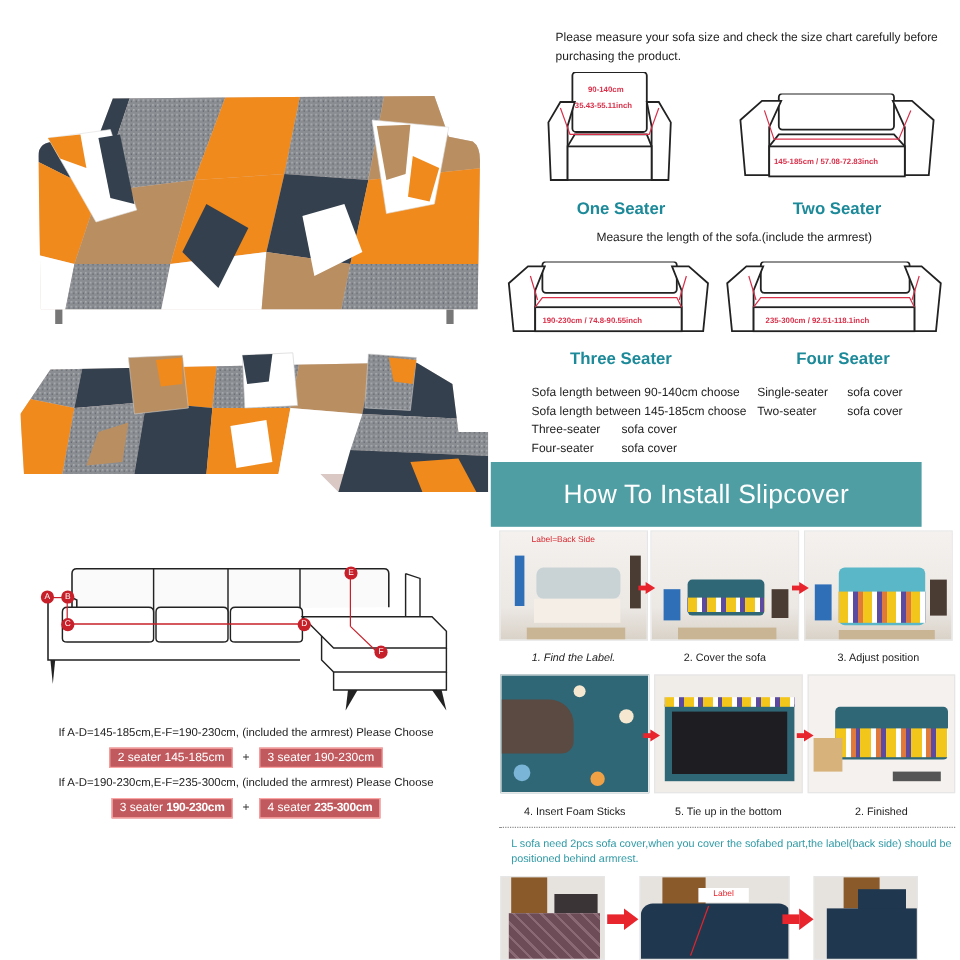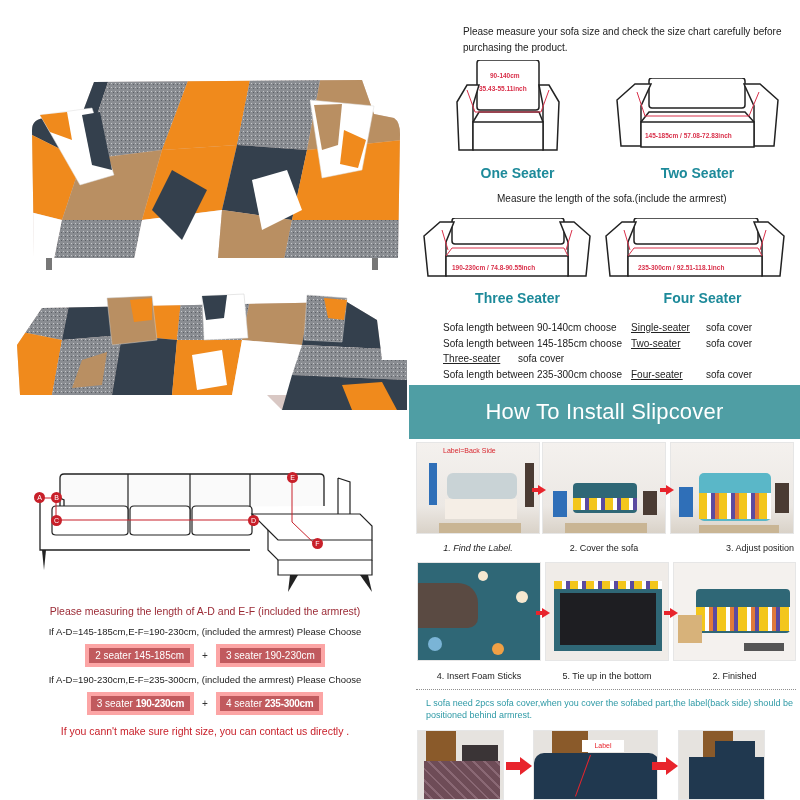--- a/index.html
+++ b/index.html
@@ -20,45 +20,45 @@
     .one-title { left: 455px; top: 165px; width: 125px; }
     .two-title { left: 640px; top: 165px; width: 115px; }
     .three-title { left: 455px; top: 290px; width: 125px; }
     .four-title { left: 640px; top: 290px; width: 125px; }
     .diagram { display: block; }
     .dim-label { position: absolute; font-size: 6.5px; font-weight: bold; color: #d9304a; white-space: nowrap; }
 
     .size-table { left: 443px; top: 320px; width: 330px; font-size: 10px; line-height: 15.5px; color: #222; }
     .size-row { display: flex; }
     .size-row .c1 { width: 188px; }
-    .size-row .c2 { width: 75px; text-decoration: underline; }
+    .size-row .c2 { width: 75px; }
     .size-row .c3 { width: 60px; }
 
     
-    .banner { left: 409px; top: 385px; width: 391px; height: 54px; background: #4f9ea4; display: flex; align-items: center; justify-content: center; }
+    .banner { left: 409px; top: 385px; width: 359px; height: 54px; background: #4f9ea4; display: flex; align-items: center; justify-content: center; }
     .banner-title { color: #ffffff; font-size: 22px; letter-spacing: 0.2px; }
 
     .step-img { position: absolute; border: 1px solid #e6e6e6; overflow: hidden; }
     .step-label { position: absolute; font-size: 9px; color: #222; text-align: center; }
     .arrow { position: absolute; width: 0; height: 0; border-top: 5px solid transparent; border-bottom: 5px solid transparent; border-left: 8px solid #e8242c; }
     .arrow::before { content: ""; position: absolute; left: -14px; top: -2px; width: 7px; height: 4px; background: #e8242c; }
     .arrow-big { position: absolute; width: 0; height: 0; border-top: 9px solid transparent; border-bottom: 9px solid transparent; border-left: 12px solid #e8242c; }
     .arrow-big::before { content: ""; position: absolute; left: -26px; top: -4px; width: 14px; height: 8px; background: #e8242c; }
 
     .dotted { left: 416px; top: 689px; width: 380px; border-top: 1px dotted #8f8f8f; }
     .l-note { left: 426px; top: 697px; width: 370px; font-size: 9px; line-height: 12px; color: #2f9aa6; }
 
     
     .lsofa { left: 20px; top: 470px; width: 380px; height: 125px; }
     .lshape-notes { left: 0; top: 605px; width: 410px; text-align: center; }
     .ln1 { font-size: 10.5px; color: #222; margin-bottom: 7px; }
     .ln2 { font-size: 10.5px; color: #9b2a35; margin-bottom: 9px; }
     .ln3 { font-size: 9.5px; color: #222; margin-bottom: 7px; }
     .chip-row { display: flex; justify-content: center; align-items: center; gap: 8px; margin-bottom: 7px; }
-    .chip { background: #c15a5e; color: #fff; font-size: 10px; padding: 2px 6px; border: 4px solid #fca5a5; }
+    .chip { background: #c15a5e; color: #fff; font-size: 10px; padding: 2px 6px; border: 1px solid #fca5a5; }
     .chip b { font-weight: bold; letter-spacing: -0.3px; }
     .plus { font-size: 10px; color: #333; }
     .ln-contact { font-size: 10.5px; color: #c8202a; margin-top: 10px; }
   </style>
 </head>
 <body>
 
 <div class="abs sofa1">
   <svg class="geo" viewBox="0 0 380 200">
     <defs>
@@ -205,21 +205,20 @@
   <div class="size-row">
     <span class="c1">Sofa length between 145-185cm choose</span>
     <span class="c2">Two-seater</span>
     <span class="c3">sofa cover</span>
   </div>
   <div class="size-row">
     <span class="c2">Three-seater</span>
     <span class="c3">sofa cover</span>
   </div>
   <div class="size-row">
-    <span class="c1">Sofa length between 235-300cm choose</span>
     <span class="c2">Four-seater</span>
     <span class="c3">sofa cover</span>
   </div>
 </div>
 
 <div class="abs banner">
   <span class="banner-title">How To Install Slipcover</span>
 </div>
 
 <div class="step-img" style="left:416px; top:442px; width:124px; height:92px; background:linear-gradient(#f4f1ee 0%, #ece8e4 70%, #d9d2c8 100%);">
@@ -242,21 +241,21 @@
   <div class="abs" style="left:28px; top:50px; width:72px; height:26px; background:repeating-linear-gradient(90deg,#f3c61c 0 8px,#fff 8px 12px,#5b4aa0 12px 16px,#e07a3a 16px 20px);"></div>
   <div class="abs" style="left:8px; top:44px; width:14px; height:30px; background:#2f6fb8;"></div>
   <div class="abs" style="left:104px; top:40px; width:14px; height:30px; background:#4a3b33;"></div>
   <div class="abs" style="left:28px; top:82px; width:80px; height:8px; background:#c9b594;"></div>
 </div>
 <div class="arrow" style="left:538px; top:485px;"></div>
 <div class="arrow" style="left:666px; top:485px;"></div>
 
 <span class="step-label" style="left:416px; top:543px; width:124px;font-style:italic;">1. Find the Label.</span>
 <span class="step-label" style="left:542px; top:543px; width:124px;">2. Cover the sofa</span>
-<span class="step-label" style="left:670px; top:543px; width:124px;text-align:right;">3. Adjust position</span>
+<span class="step-label" style="left:670px; top:543px; width:124px;">3. Adjust position</span>
 
 <div class="step-img" style="left:417px; top:562px; width:124px; height:99px; background:#2f6776;">
   <div class="abs" style="left:0; top:20px; width:60px; height:45px; background:#5a4a42; border-radius:0 20px 10px 0;"></div>
   <div class="abs" style="left:60px; top:8px; width:10px; height:10px; background:#f6e8d0; border-radius:50%;"></div>
   <div class="abs" style="left:98px; top:28px; width:12px; height:12px; background:#f6e8d0; border-radius:50%;"></div>
   <div class="abs" style="left:10px; top:74px; width:14px; height:14px; background:#7ab4d6; border-radius:50%;"></div>
   <div class="abs" style="left:74px; top:80px; width:12px; height:12px; background:#f0a045; border-radius:50%;"></div>
 </div>
 <div class="step-img" style="left:545px; top:562px; width:124px; height:99px; background:#f0ece8;">
   <div class="abs" style="left:8px; top:24px; width:108px; height:64px; background:#2f6776;"></div>
@@ -331,27 +330,25 @@
 
   <span class="abs" style="left:14px; top:22px; width:11px; height:11px; background:#c8202a; border-radius:50%; color:#fff; font-size:7px; text-align:center; line-height:11px;">A</span>
   <span class="abs" style="left:31px; top:22px; width:11px; height:11px; background:#c8202a; border-radius:50%; color:#fff; font-size:7px; text-align:center; line-height:11px;">B</span>
   <span class="abs" style="left:31px; top:45px; width:11px; height:11px; background:#c8202a; border-radius:50%; color:#fff; font-size:7px; text-align:center; line-height:11px;">C</span>
   <span class="abs" style="left:228px; top:45px; width:11px; height:11px; background:#c8202a; border-radius:50%; color:#fff; font-size:7px; text-align:center; line-height:11px;">D</span>
   <span class="abs" style="left:267px; top:2px; width:11px; height:11px; background:#c8202a; border-radius:50%; color:#fff; font-size:7px; text-align:center; line-height:11px;">E</span>
   <span class="abs" style="left:292px; top:68px; width:11px; height:11px; background:#c8202a; border-radius:50%; color:#fff; font-size:7px; text-align:center; line-height:11px;">F</span>
 </div>
 
 <div class="abs lshape-notes">
-  <div class="ln2">Please measuring the length of A-D and E-F (included the armrest)</div>
   <div class="ln3">If A-D=145-185cm,E-F=190-230cm, (included the armrest) Please Choose</div>
   <div class="chip-row">
     <span class="chip"><span>2 seater</span> <span>145-185cm</span></span>
     <span class="plus">+</span>
     <span class="chip"><span>3 seater</span> <span>190-230cm</span></span>
   </div>
   <div class="ln3">If A-D=190-230cm,E-F=235-300cm, (included the armrest) Please Choose</div>
   <div class="chip-row">
     <span class="chip"><span>3 seater</span> <b>190-230cm</b></span>
     <span class="plus">+</span>
     <span class="chip"><span>4 seater</span> <b>235-300cm</b></span>
   </div>
-  <div class="ln-contact">If you cann't make sure right size, you can contact us directly .</div>
 </div>
 
 </body></html>

